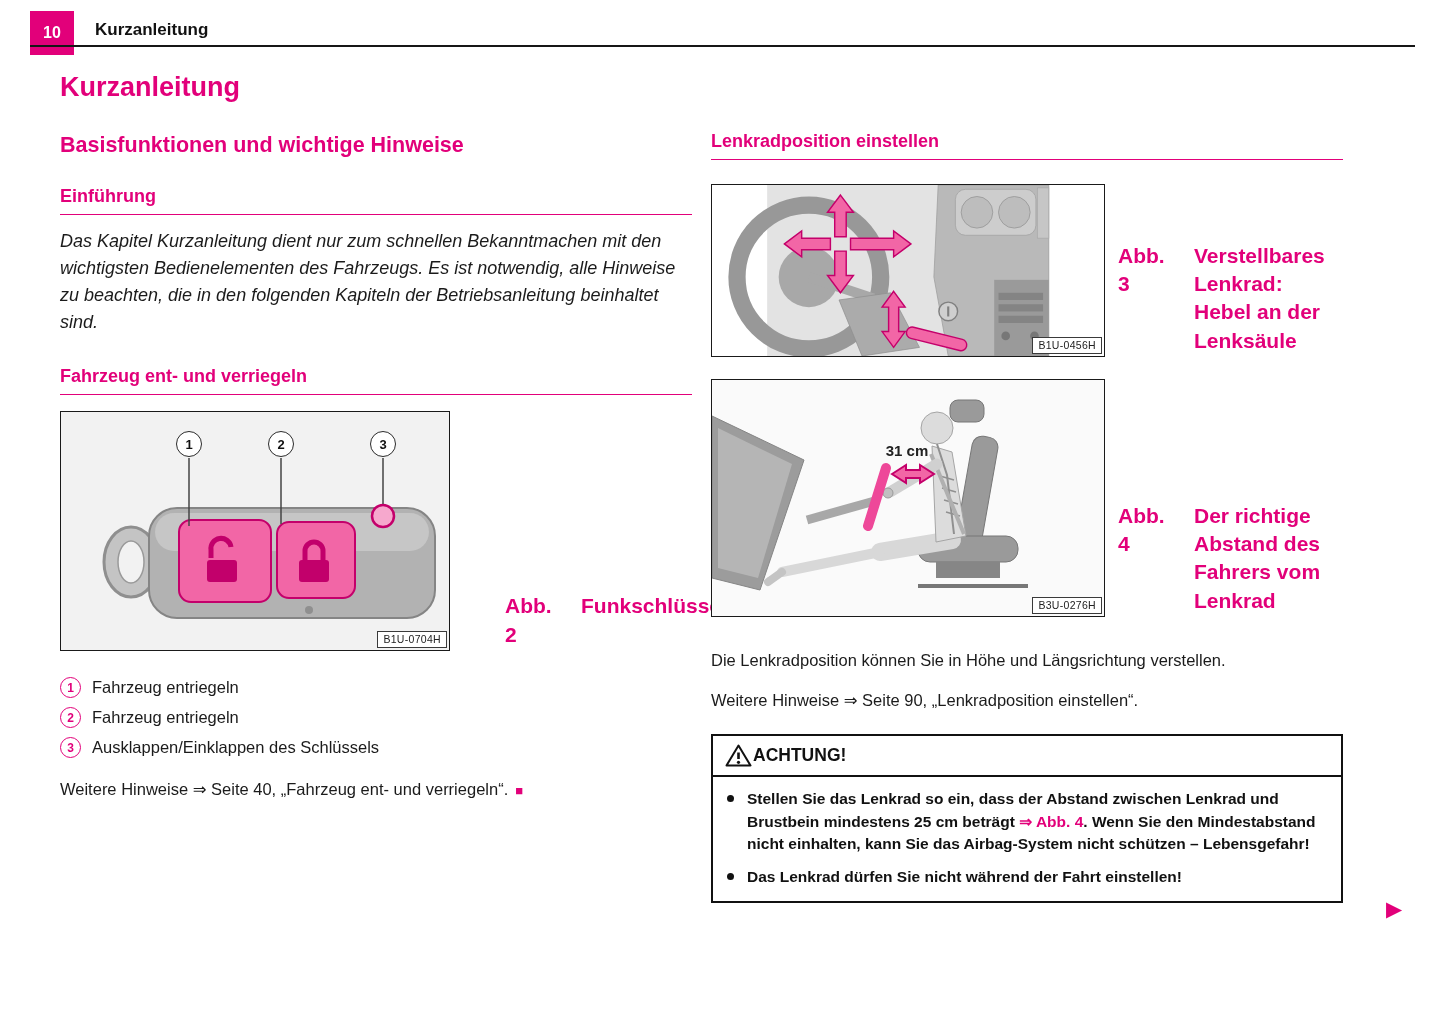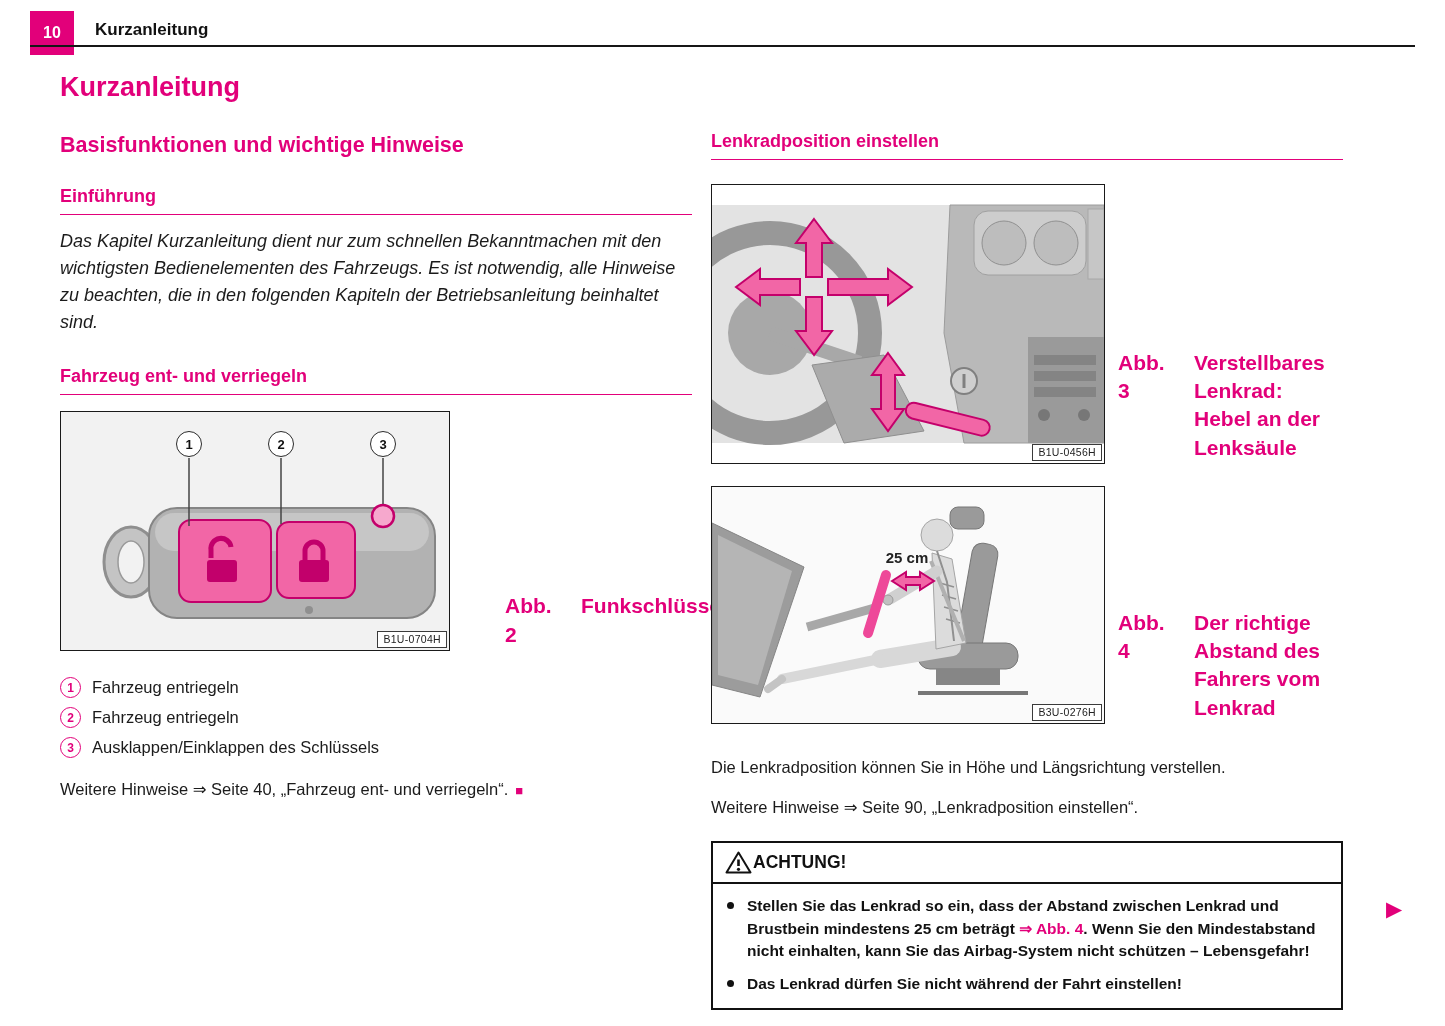--- a/index.html
+++ b/index.html
@@ -49,21 +49,21 @@
 
   
   .figrow{display:flex;align-items:flex-end;}
   .figrow-2{margin-top:16px;}
   .figrow-3{margin-top:24px;}
   .figrow-4{margin-top:22px;}
   .figure{
     position:relative;border:1px solid #1a1a1a;background:#fff;flex:0 0 auto;
   }
   .fig-left{width:390px;height:240px;}
-  .fig-right{width:394px;height:280px;}
+  .fig-right{width:394px;height:173px;}
   .fig-right-2{width:394px;height:238px;}
   .figure svg{display:block;width:100%;height:100%;}
   .figcode{
     position:absolute;right:2px;bottom:2px;background:#fff;border:1px solid #3a3a3a;
     font-size:10.5px;line-height:1.2;padding:1px 5px;color:#222;letter-spacing:.3px;
   }
   .figcap{
     display:flex;gap:28px;margin-left:55px;flex:1;
     color:var(--accent);font-weight:bold;font-size:21px;line-height:1.35;
     padding-bottom:2px;
@@ -272,21 +272,21 @@
           <line x1="219" y1="74" x2="252" y2="154" stroke="#b0b0b0" stroke-width="4"></line>
 
           <line x1="225" y1="84" x2="178" y2="112" stroke="#d0d0d0" stroke-width="11" stroke-linecap="round"></line>
           <circle cx="176" cy="113" r="5" fill="#c0c0c0" stroke="#9a9a9a"></circle>
 
           <line x1="166" y1="120" x2="95" y2="140" stroke="#a8a8a8" stroke-width="9"></line>
           <line x1="174" y1="88" x2="156" y2="146" stroke="#ee4899" stroke-width="10" stroke-linecap="round"></line>
 
           <path class="ps" d="M180,94 L194,85 L194,90 L208,90 L208,85 L222,94 L208,103 L208,98 L194,98 L194,103 Z"></path>
         </svg>
-        <div class="measure-label">25 cm</div>
+        <div class="measure-label">31 cm</div>
         <div class="figcode">B3U-0276H</div>
       </div>
       <div class="figcap figcap-right">
         <span class="figlabel">Abb. 4</span>
         <span class="figtext">Der richtige Abstand des Fahrers vom Lenkrad</span>
       </div>
     </div>
 
     <p class="bodytext para1">Die Lenkradposition können Sie in Höhe und Längsrichtung verstellen.</p>
     <p class="bodytext para2">Weitere Hinweise ⇒ Seite 90, „Lenkradposition einstellen“.</p>

